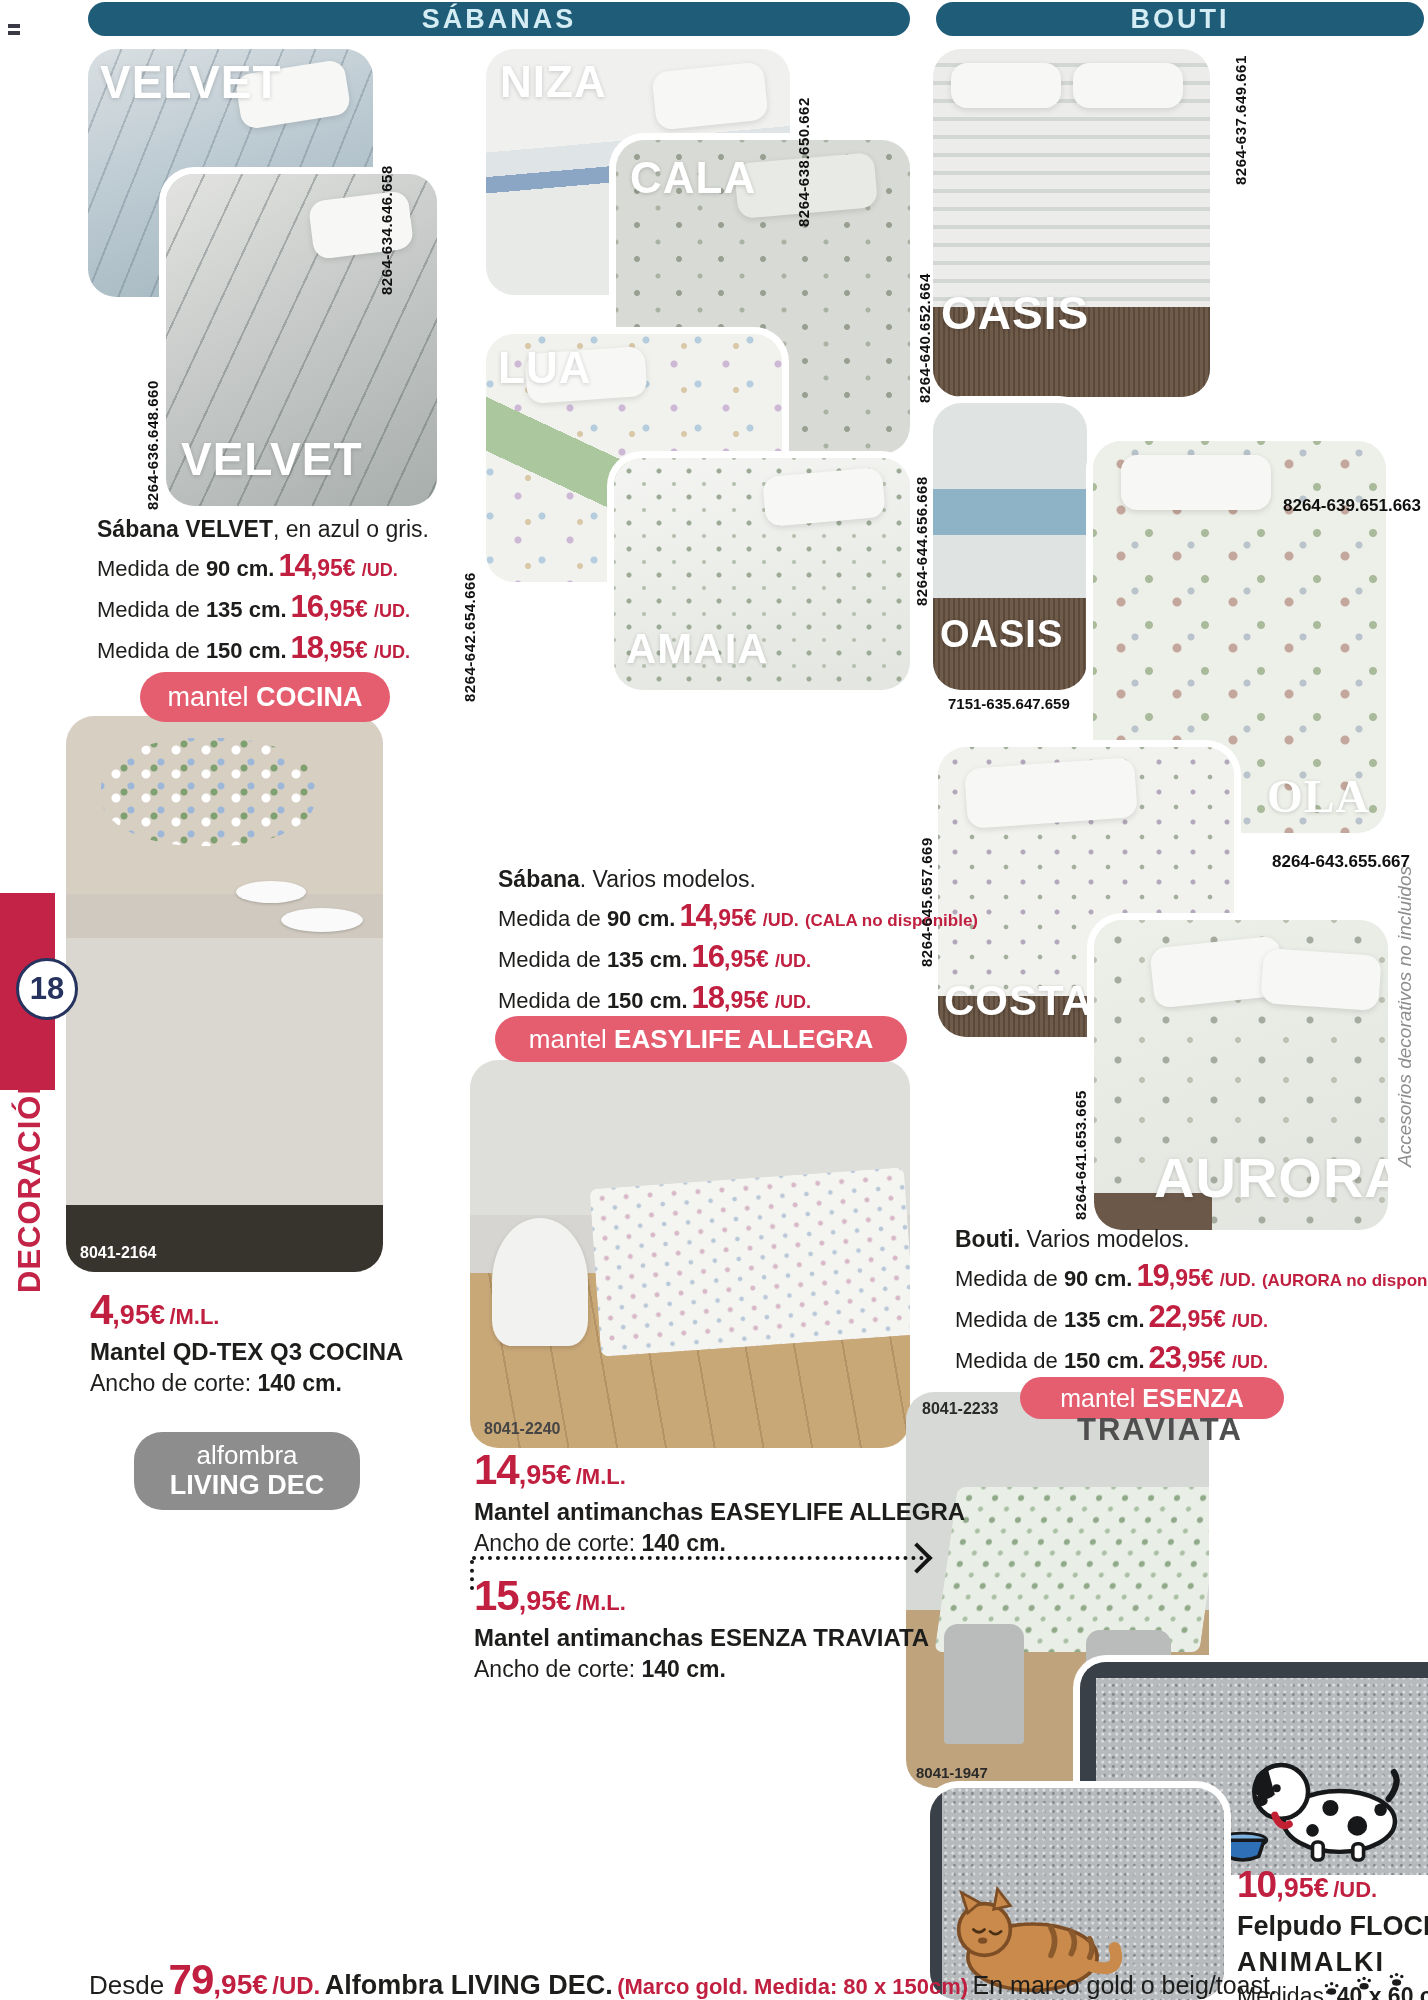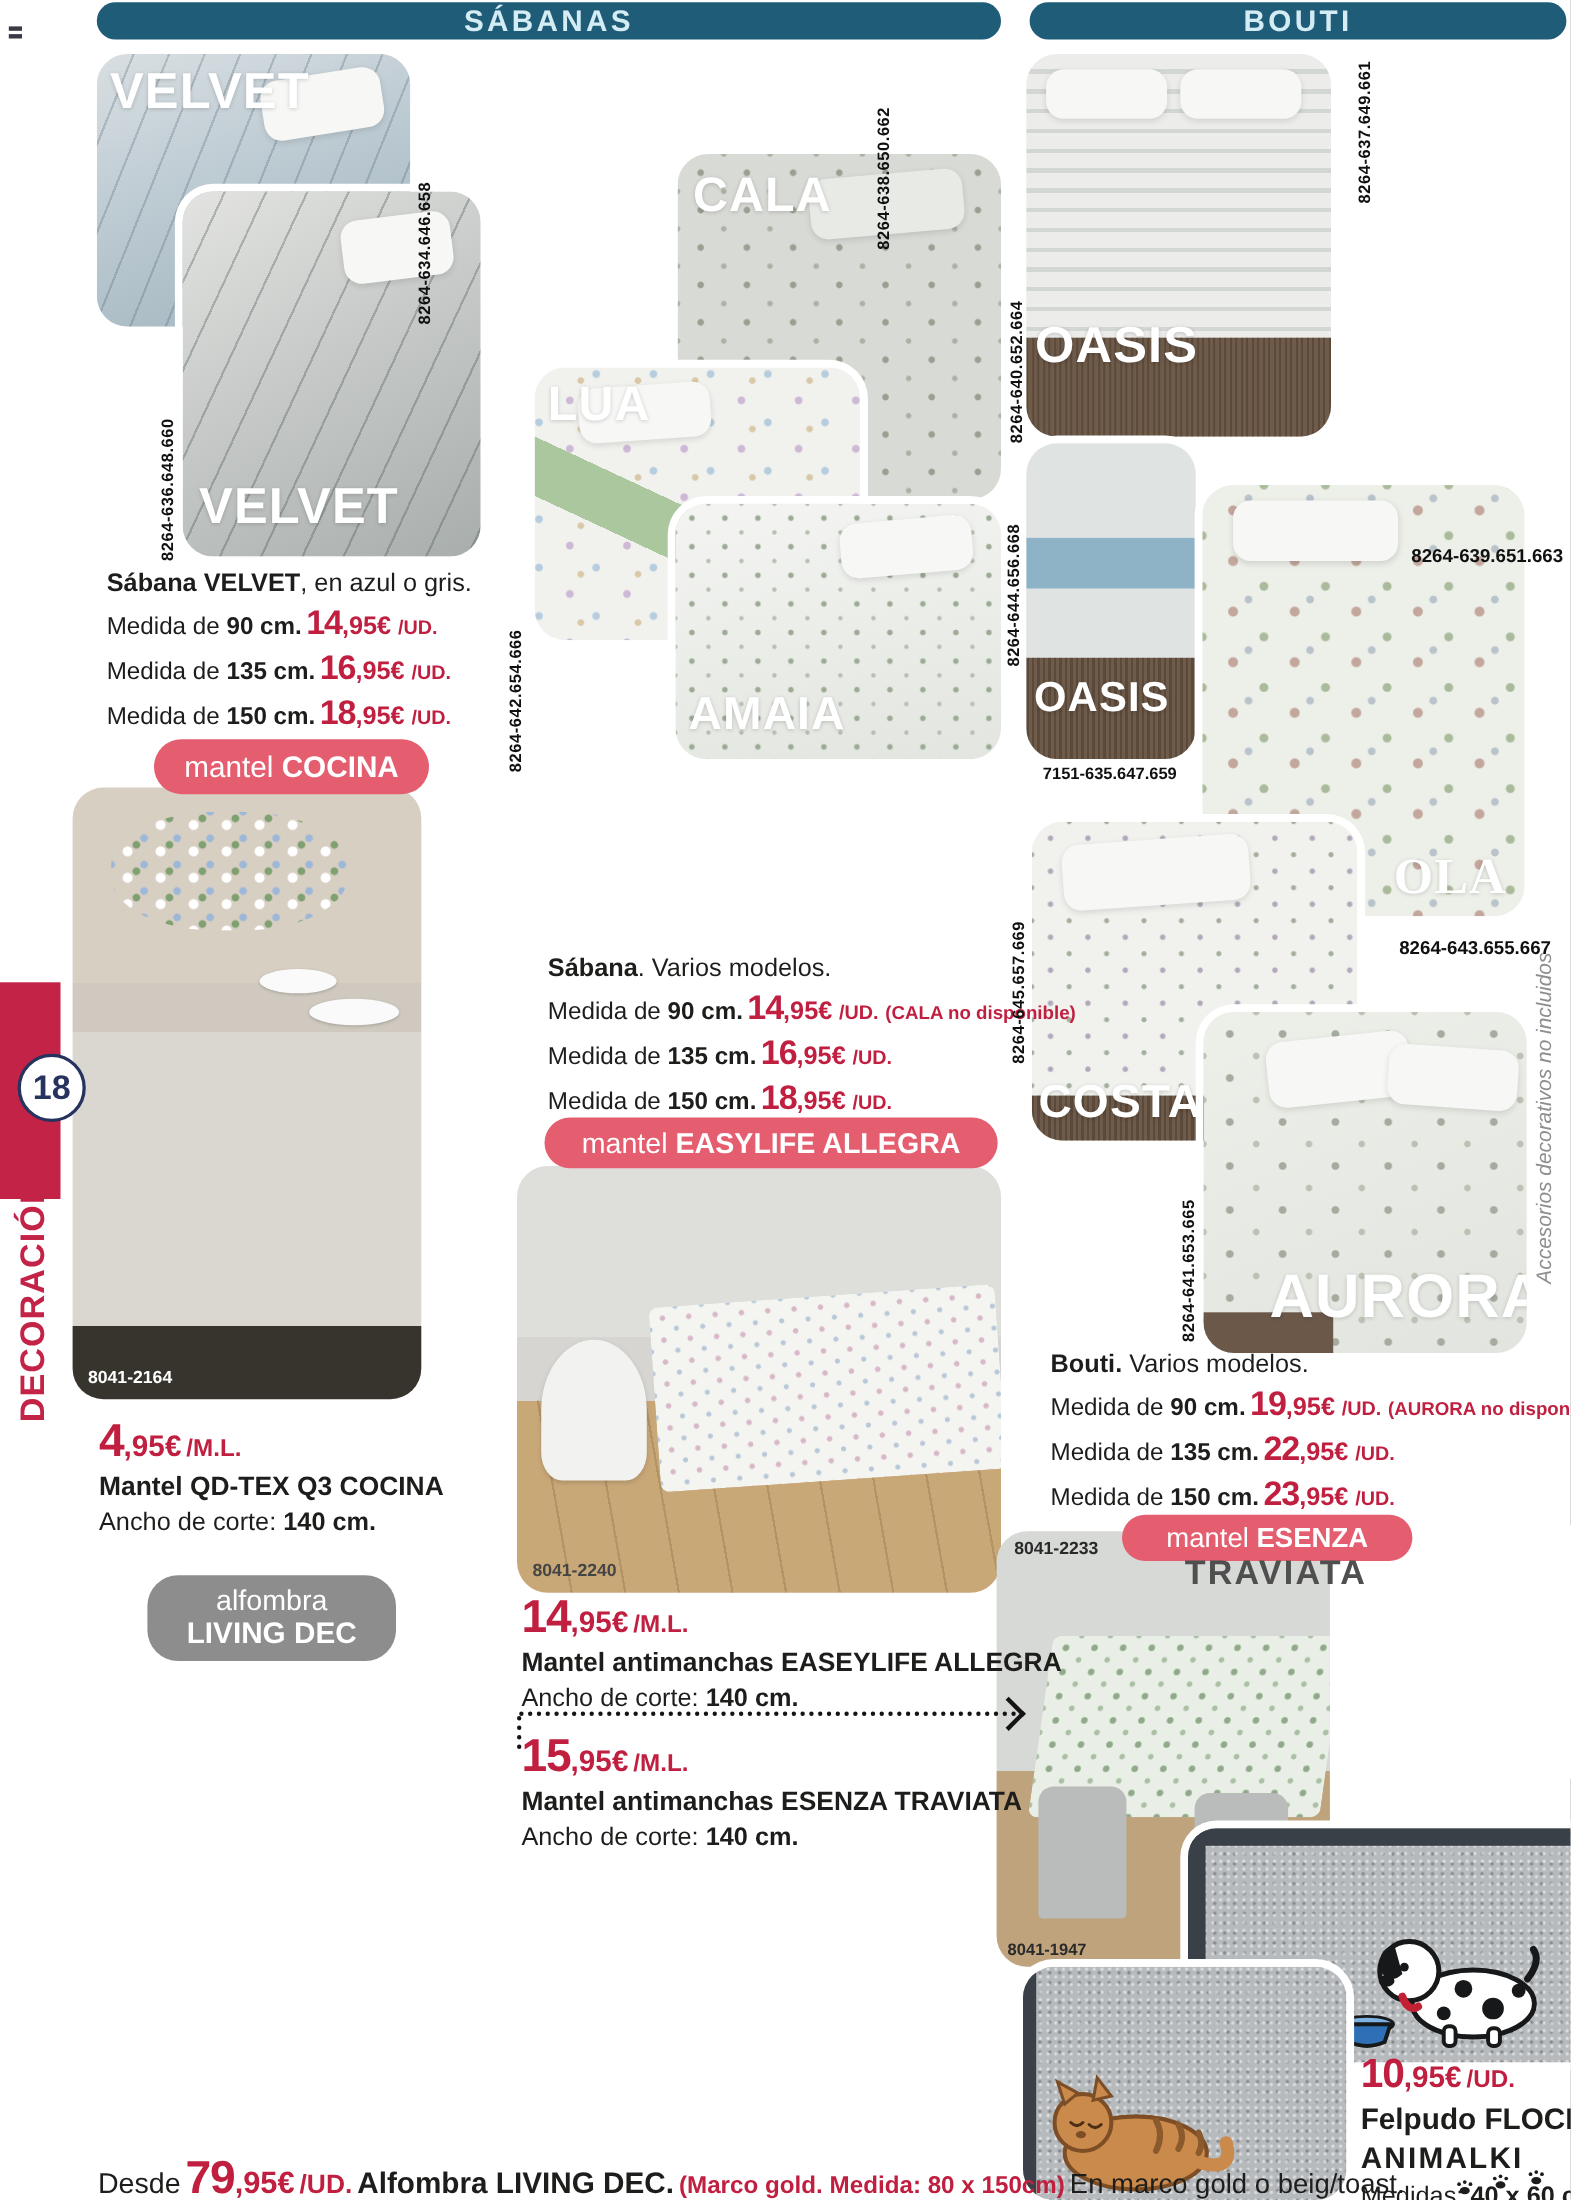--- a/index.html
+++ b/index.html
@@ -217,20 +217,24 @@
   </div>
   <div class="caption">
     <span class="c-pre">Desde</span>
     <span class="pi">79</span><span class="pd">,95€</span>
     <span class="pu">/UD.</span>
     <span class="c-name">Alfombra LIVING DEC.</span>
     <span class="c-note">(Marco gold. Medida: 80 x 150cm)</span>
     <span class="c-rest">En marco gold o beig/toast.</span>
   </div>
 
+  <div class="photo ph-niza" style="left:486px;top:49px;width:304px;height:246px;z-index:1;">
+    <div class="pillow" style="left:168px;top:18px;width:112px;height:58px;transform:rotate(-6deg);"></div>
+    <span class="plabel" style="left:14px;top:11px;font-size:44px;">NIZA</span>
+  </div>
   <span class="vcode" style="left:795px;top:72px;height:155px;">8264-638.650.662</span>
 
   <div class="photo ph-cala ring" style="left:616px;top:140px;width:294px;height:314px;z-index:2;">
     <div class="pillow" style="left:120px;top:18px;width:140px;height:55px;background:#e8eae6;transform:rotate(-5deg);"></div>
     <span class="plabel" style="left:14px;top:16px;font-size:44px;">CALA</span>
   </div>
   <span class="vcode" style="left:916px;top:235px;height:168px;">8264-640.652.664</span>
 
   <div class="photo ph-lua ring" style="left:486px;top:334px;width:296px;height:248px;z-index:3;">
     <div class="pillow" style="left:40px;top:16px;width:120px;height:50px;transform:rotate(-4deg);"></div>

